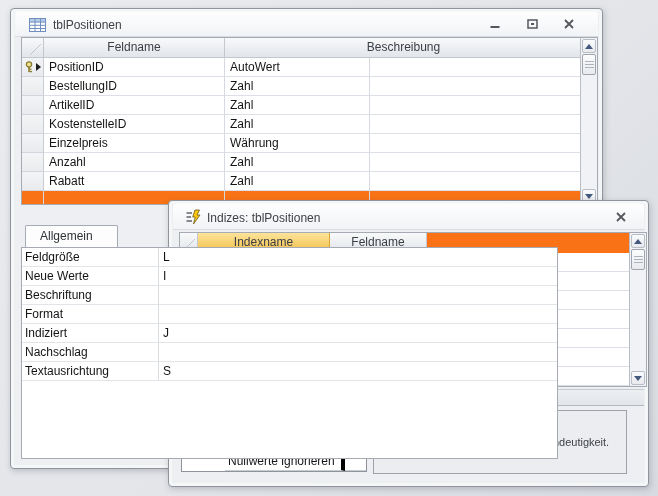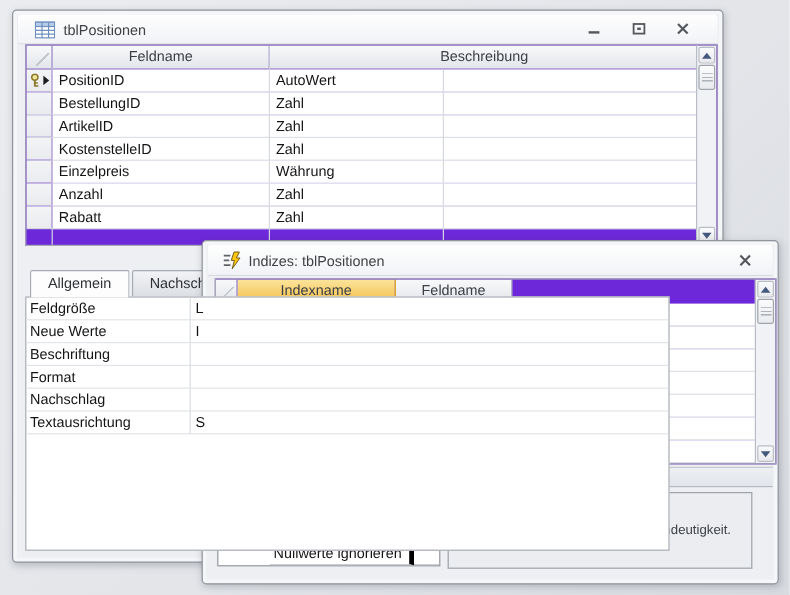--- a/index.html
+++ b/index.html
@@ -24,21 +24,21 @@
   #index-dialog .titlebar { height:26px; }
   #index-dialog .win-title { left:34px; top:7px; }
   .titlebar .app-icon { position:absolute; left:14px; top:5px; width:17px; height:16px; }
   #index-dialog .app-icon { left:12px; top:5px; }
 
   .win-controls { position:absolute; right:22px; top:5px; display:flex; gap:23px; }
   .win-btn { width:14px; height:14px; display:flex; align-items:center; justify-content:center; cursor:default; }
   .dlg-close { position:absolute; right:16px; top:6px; width:14px; height:14px; }
 
   
-  .grid-pane { position:absolute; background:#6d28d9; border:1px solid #A6AAB2; overflow:hidden; }
+  .grid-pane { position:absolute; background:#f97316; border:1px solid #A6AAB2; overflow:hidden; }
   #main-window .grid-pane { left:10px; top:28px; width:577px; height:168px; }
   #index-dialog .grid-pane { left:10px; top:31px; width:468px; height:155px; }
 
   .g-header { display:flex; height:20px; }
   .g-header .hcell {
     background:linear-gradient(#F8F9FA,#E2E5EA);
     border-right:1px solid #C3C7CE; border-bottom:1px solid #C3C7CE;
     color:#3B3E45; text-align:center; line-height:19px; overflow:hidden; white-space:nowrap;
   }
   .hcell.corner { position:relative; }
@@ -74,21 +74,21 @@
   .sb-up { top:1px; } .sb-down { bottom:1px; }
   .tri-up { width:0; height:0; border-left:4px solid transparent; border-right:4px solid transparent; border-bottom:5px solid #44597E; }
   .tri-down { width:0; height:0; border-left:4px solid transparent; border-right:4px solid transparent; border-top:5px solid #44597E; }
   .sb-thumb { position:absolute; left:1px; right:1px; top:16px; height:21px;
     background:linear-gradient(#FCFCFD,#E8EAEE); border:1px solid #9FA4AD; border-radius:2px;
     display:flex; align-items:center; justify-content:center; }
   .grip { width:9px; height:7px;
     background:repeating-linear-gradient(#AEB2BA 0 1px,transparent 1px 3px); }
 
   
-  .tabs { position:absolute; left:14px; top:216px; height:23px; display:flex; }
+  .tabs { position:absolute; left:14px; top:216px; height:23px; display:flex;flex-direction:column; }
   .tab { height:22px; padding:0 14px; line-height:21px; color:#2E3136;
     border:1px solid #A6AAB2; border-bottom:none; border-radius:2px 2px 0 0; margin-right:2px;
     background:linear-gradient(#F2F3F5,#DCDFE4); }
   .tab.active { background:#FDFDFE; height:23px; z-index:3; }
   .props-pane { position:absolute; left:10px; top:238px; width:537px; height:212px;
     background:#fff; border:1px solid #A6AAB2; z-index:2; }
   .p-row { display:flex; height:19px; }
   .p-row .p-label { width:137px; border-right:1px solid #D9DCE1; border-bottom:1px solid #E1E4E8;
     padding-left:3px; line-height:18px; white-space:nowrap; overflow:hidden; }
   .p-row .p-value { flex:1; border-bottom:1px solid #E1E4E8; padding-left:4px; line-height:18px; white-space:nowrap; overflow:hidden; }
@@ -272,20 +272,24 @@
       <div class="p-row">
         <div class="p-label">Beschriftung</div>
         <div class="p-value"></div>
       </div>
 
       <div class="p-row">
         <div class="p-label">Format</div>
         <div class="p-value"></div>
       </div>
 
+      <div class="p-row">
+        <div class="p-label">Indiziert</div>
+        <div class="p-value">J</div>
+      </div>
 
       <div class="p-row">
         <div class="p-label">Nachschlag</div>
         <div class="p-value"></div>
       </div>
 
       <div class="p-row">
         <div class="p-label">Textausrichtung</div>
         <div class="p-value">S</div>
       </div>

